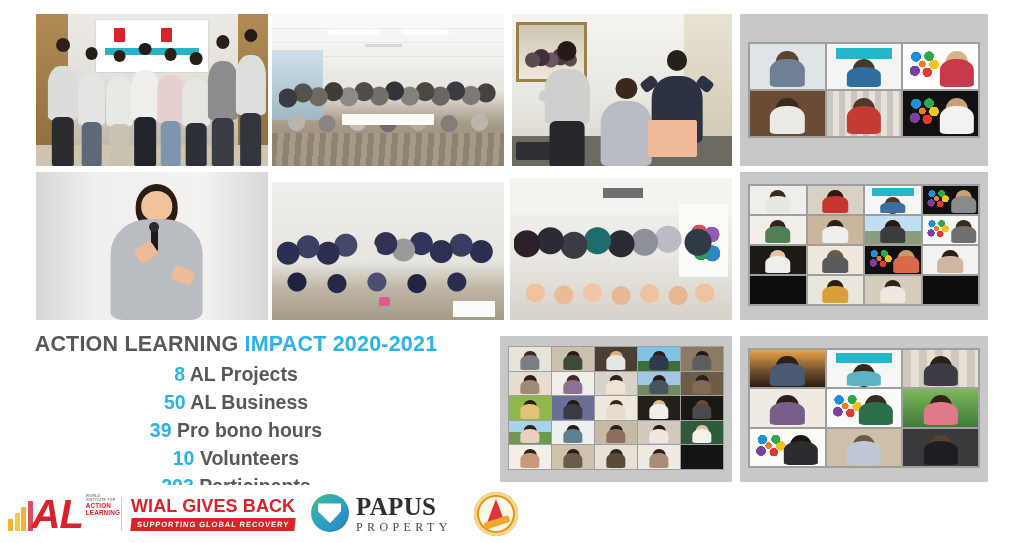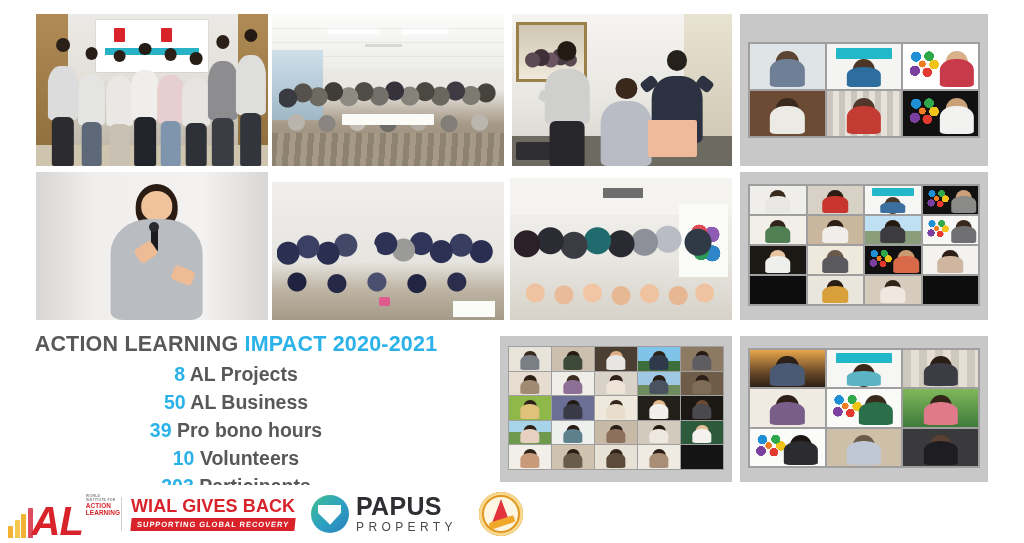--- a/index.html
+++ b/index.html
@@ -150,21 +150,21 @@
   }
   .impact .stat .num { color: #2bb2e8; }
 
   
   .logobar {
     position: absolute;
     left: 0; right: 0; bottom: 0; height: 58px;
     display: flex; align-items: center;
     background: #ffffff;
   }
-  .logo { display: flex; align-items: flex-end; position: relative; }
+  .logo { display: flex; align-items: center; position: relative; }
 
   
   .wial-logo { margin-left: 8px; width: 104px; height: 48px; }
   .wial-bars {
     display: flex; align-items: flex-end; gap: 1.5px; height: 34px;
   }
   .wial-bars i { display:block; width:5px; border-radius:1px 1px 0 0; }
   .wial-letters {
     font-family: "Liberation Sans", sans-serif;
     font-weight: bold; font-style: italic;
@@ -214,21 +214,21 @@
   .ent .e1 {
     font-size: 22.5px; font-weight: bold; color:#1a1a1a;
     letter-spacing: -.2px; white-space: nowrap; line-height: 1.06;
   }
   .ent .e2 {
     font-size: 15px; color:#9ec7dd; font-style: italic;
     font-family: "DejaVu Serif", serif; white-space:nowrap; margin-top:1px;
   }
 
   
-  .papus { margin-left: 30px; display:flex; align-items:center; }
+  .papus { margin-left: 30px; display:flex; align-items:flex-start;font-family:Liberation Serif, serif; }
   .papus .drop {
     width: 38px; height: 38px; border-radius:50%;
     background: linear-gradient(135deg,#3fbf8f 0%,#2c9fc4 55%,#2b7fb8 100%);
     position: relative; margin-right: 7px;
   }
   .papus .drop::after {
     content:""; position:absolute; left:18%; top:26%;
     width:62%; height:52%;
     background:#fff;
     border-radius: 0 0 50% 50% / 0 0 70% 70%;

